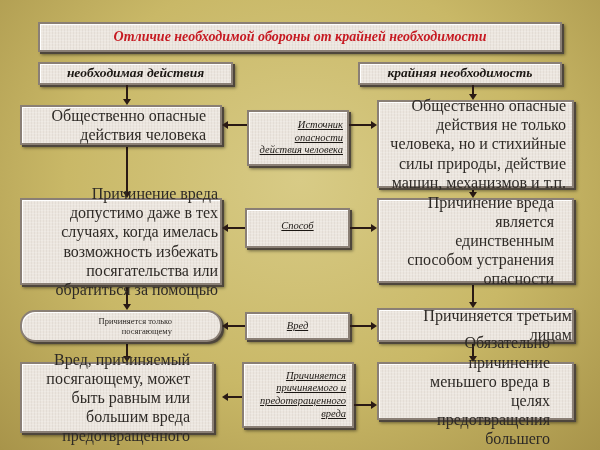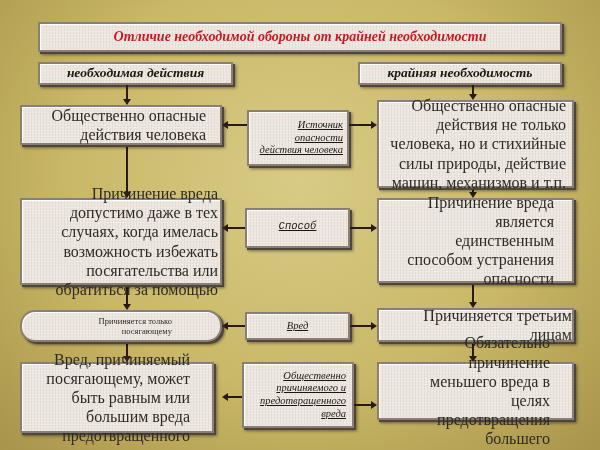--- a/index.html
+++ b/index.html
@@ -60,32 +60,32 @@
 <div class="line" style="left:228px; top:124px; width:19px; height:2px;"></div>
 <div class="arrow arr-left" style="left:222px; top:121px;"></div>
 <div class="box mid" style="left:247px; top:110px; width:102px; height:56px; padding:0 4px;text-decoration:underline;">Источник опасности действия человека</div>
 <div class="line" style="left:349px; top:124px; width:22px; height:2px;"></div>
 <div class="arrow arr-right" style="left:371px; top:121px;"></div>
 <div class="box txt" style="left:377px; top:100px; width:197px; height:88px; padding:12px 6px;">Общественно опасные действия не только человека, но и стихийные силы природы, действие машин, механизмов и т.п.</div>
 
 <div class="box txt" style="left:20px; top:198px; width:202px; height:87px; padding:0 2px;">Причинение вреда допустимо даже в тех случаях, когда имелась возможность избежать посягательства или обратиться за помощью</div>
 <div class="line" style="left:228px; top:227px; width:17px; height:2px;"></div>
 <div class="arrow arr-left" style="left:222px; top:224px;"></div>
-<div class="box mid" style="left:245px; top:208px; width:105px; height:40px; justify-content:flex-start; padding-top:10px;font-family:Liberation Mono, monospace;">Способ</div>
+<div class="box mid" style="left:245px; top:208px; width:105px; height:40px; justify-content:flex-start; padding-top:10px;">Способ</div>
 <div class="line" style="left:350px; top:227px; width:21px; height:2px;"></div>
 <div class="arrow arr-right" style="left:371px; top:224px;"></div>
 <div class="box txt" style="left:377px; top:198px; width:197px; height:85px; padding:0 18px;">Причинение вреда является единственным способом устранения опасности</div>
 
 <div class="box txt small" style="left:20px; top:310px; width:202px; height:32px; padding:0 48px;border-radius:15px;">Причиняется только посягающему</div>
 <div class="line" style="left:228px; top:325px; width:17px; height:2px;"></div>
 <div class="arrow arr-left" style="left:222px; top:322px;"></div>
 <div class="box mid" style="left:245px; top:312px; width:105px; height:28px;">Вред</div>
 <div class="line" style="left:350px; top:325px; width:21px; height:2px;"></div>
 <div class="arrow arr-right" style="left:371px; top:322px;"></div>
 <div class="box txt" style="left:377px; top:308px; width:197px; height:34px;">Причиняется третьим лицам</div>
 
 <div class="box txt" style="left:20px; top:362px; width:194px; height:71px; padding:0 22px;">Вред, причиняемый посягающему, может быть равным или большим вреда предотвращенного</div>
 <div class="line" style="left:228px; top:396px; width:14px; height:2px;"></div>
 <div class="arrow arr-left" style="left:222px; top:393px;"></div>
-<div class="box mid" style="left:242px; top:362px; width:112px; height:66px; padding:0 6px;">Общественно причиняемого и предотвращенного вреда</div>
+<div class="box mid" style="left:242px; top:362px; width:112px; height:66px; padding:0 6px;">Причиняется причиняемого и предотвращенного вреда</div>
 <div class="line" style="left:354px; top:404px; width:17px; height:2px;"></div>
 <div class="arrow arr-right" style="left:371px; top:401px;"></div>
 <div class="box txt" style="left:377px; top:362px; width:197px; height:58px; padding:0 22px;">Обязательно причинение меньшего вреда в целях предотвращения большего</div>
 
 </body></html>

